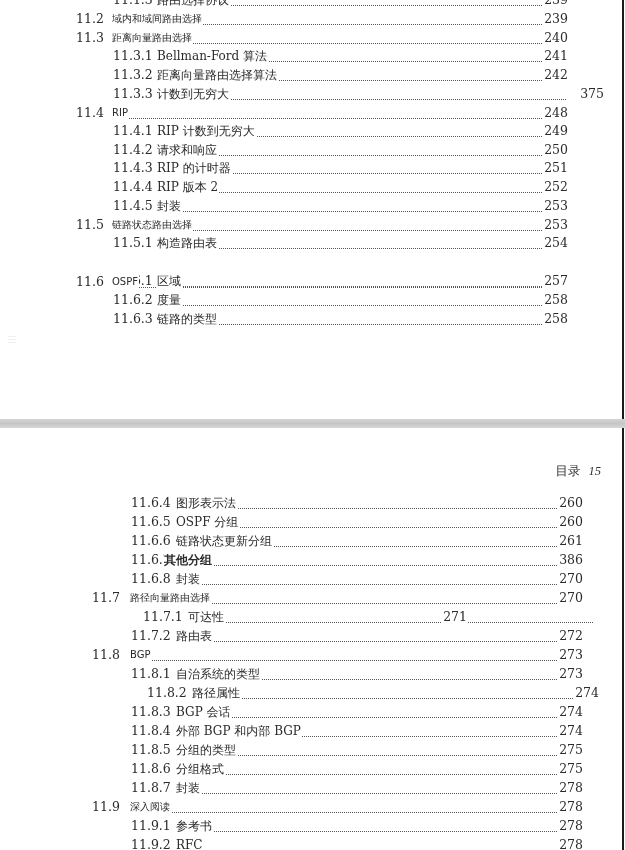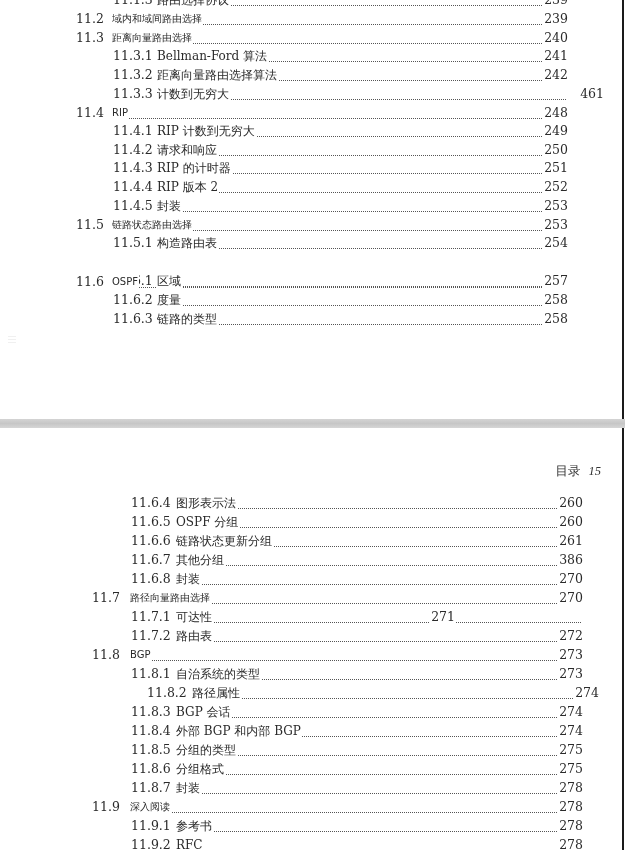--- a/index.html
+++ b/index.html
@@ -78,21 +78,21 @@
       <div class="toc-row sub" style="top: 65px; left: 0px; width: 625px;">
         <span class="num" style="left: 113px;">11.3.2</span>
         <span class="leader" style="left: 157px; width: 409px;"></span>
         <span class="title" style="left: 157px;">距离向量路由选择算法</span>
         <span class="pg" style="right: 57px;">242</span>
       </div>
       <div class="toc-row sub" style="top: 84px; left: 0px; width: 625px; padding-left: 36px;">
         <span class="num" style="left: 113px;">11.3.3</span>
         <span class="leader" style="left: 157px; width: 409px;"></span>
         <span class="title" style="left: 157px;">计数到无穷大</span>
-        <span class="pg" style="right: 57px;">461</span>
+        <span class="pg" style="right: 57px;">375</span>
       </div>
       <div class="toc-row sec" style="top: 103px; left: 0px; width: 625px;">
         <span class="num" style="left: 76px;">11.4</span>
         <span class="leader" style="left: 112px; width: 454px;"></span>
         <span class="title" style="left: 112px;">RIP</span>
         <span class="pg" style="right: 57px;">248</span>
       </div>
       <div class="toc-row sub" style="top: 121px; left: 0px; width: 625px;">
         <span class="num" style="left: 113px;">11.4.1</span>
         <span class="leader" style="left: 157px; width: 409px;"></span>
@@ -182,36 +182,36 @@
     </div>
     <div class="toc-row sub" style="top: 531px; left: 0px; width: 625px;">
       <span class="num" style="left: 131px;">11.6.6</span>
       <span class="leader" style="left: 176px; width: 405px;"></span>
       <span class="title" style="left: 176px;">链路状态更新分组</span>
       <span class="pg" style="right: 42px;">261</span>
     </div>
     <div class="toc-row sub" style="top: 550px; left: 0px; width: 625px;">
       <span class="num" style="left: 131px;">11.6.7</span>
       <span class="leader" style="left: 176px; width: 405px;"></span>
-      <span class="title" style="left: 176px;">其他分组</span>
+      <span class="title" style="left: 164px; font-weight: bold;">其他分组</span>
       <span class="pg" style="right: 42px;">386</span>
     </div>
     <div class="toc-row sub" style="top: 569px; left: 0px; width: 625px;">
       <span class="num" style="left: 131px;">11.6.8</span>
       <span class="leader" style="left: 176px; width: 405px;"></span>
       <span class="title" style="left: 176px;">封装</span>
       <span class="pg" style="right: 42px;">270</span>
     </div>
     <div class="toc-row sec" style="top: 588px; left: 0px; width: 625px;">
       <span class="num" style="left: 92px;">11.7</span>
       <span class="leader" style="left: 130px; width: 451px;"></span>
       <span class="title" style="left: 130px;">路径向量路由选择</span>
       <span class="pg" style="right: 42px;">270</span>
     </div>
-    <div class="toc-row sub" style="top: 607px; left: 0px; width: 497px;">
+    <div class="toc-row sub" style="top: 607px; left: 12px; width: 497px;">
       <span class="num" style="left: 131px;">11.7.1</span>
       <span class="leader" style="left: 176px; width: 405px;"></span>
       <span class="title" style="left: 176px;">可达性</span>
       <span class="pg" style="right: 42px;">271</span>
     </div>
     <div class="toc-row sub" style="top: 626px; left: 0px; width: 625px;">
       <span class="num" style="left: 131px;">11.7.2</span>
       <span class="leader" style="left: 176px; width: 405px;"></span>
       <span class="title" style="left: 176px;">路由表</span>
       <span class="pg" style="right: 42px;">272</span>

